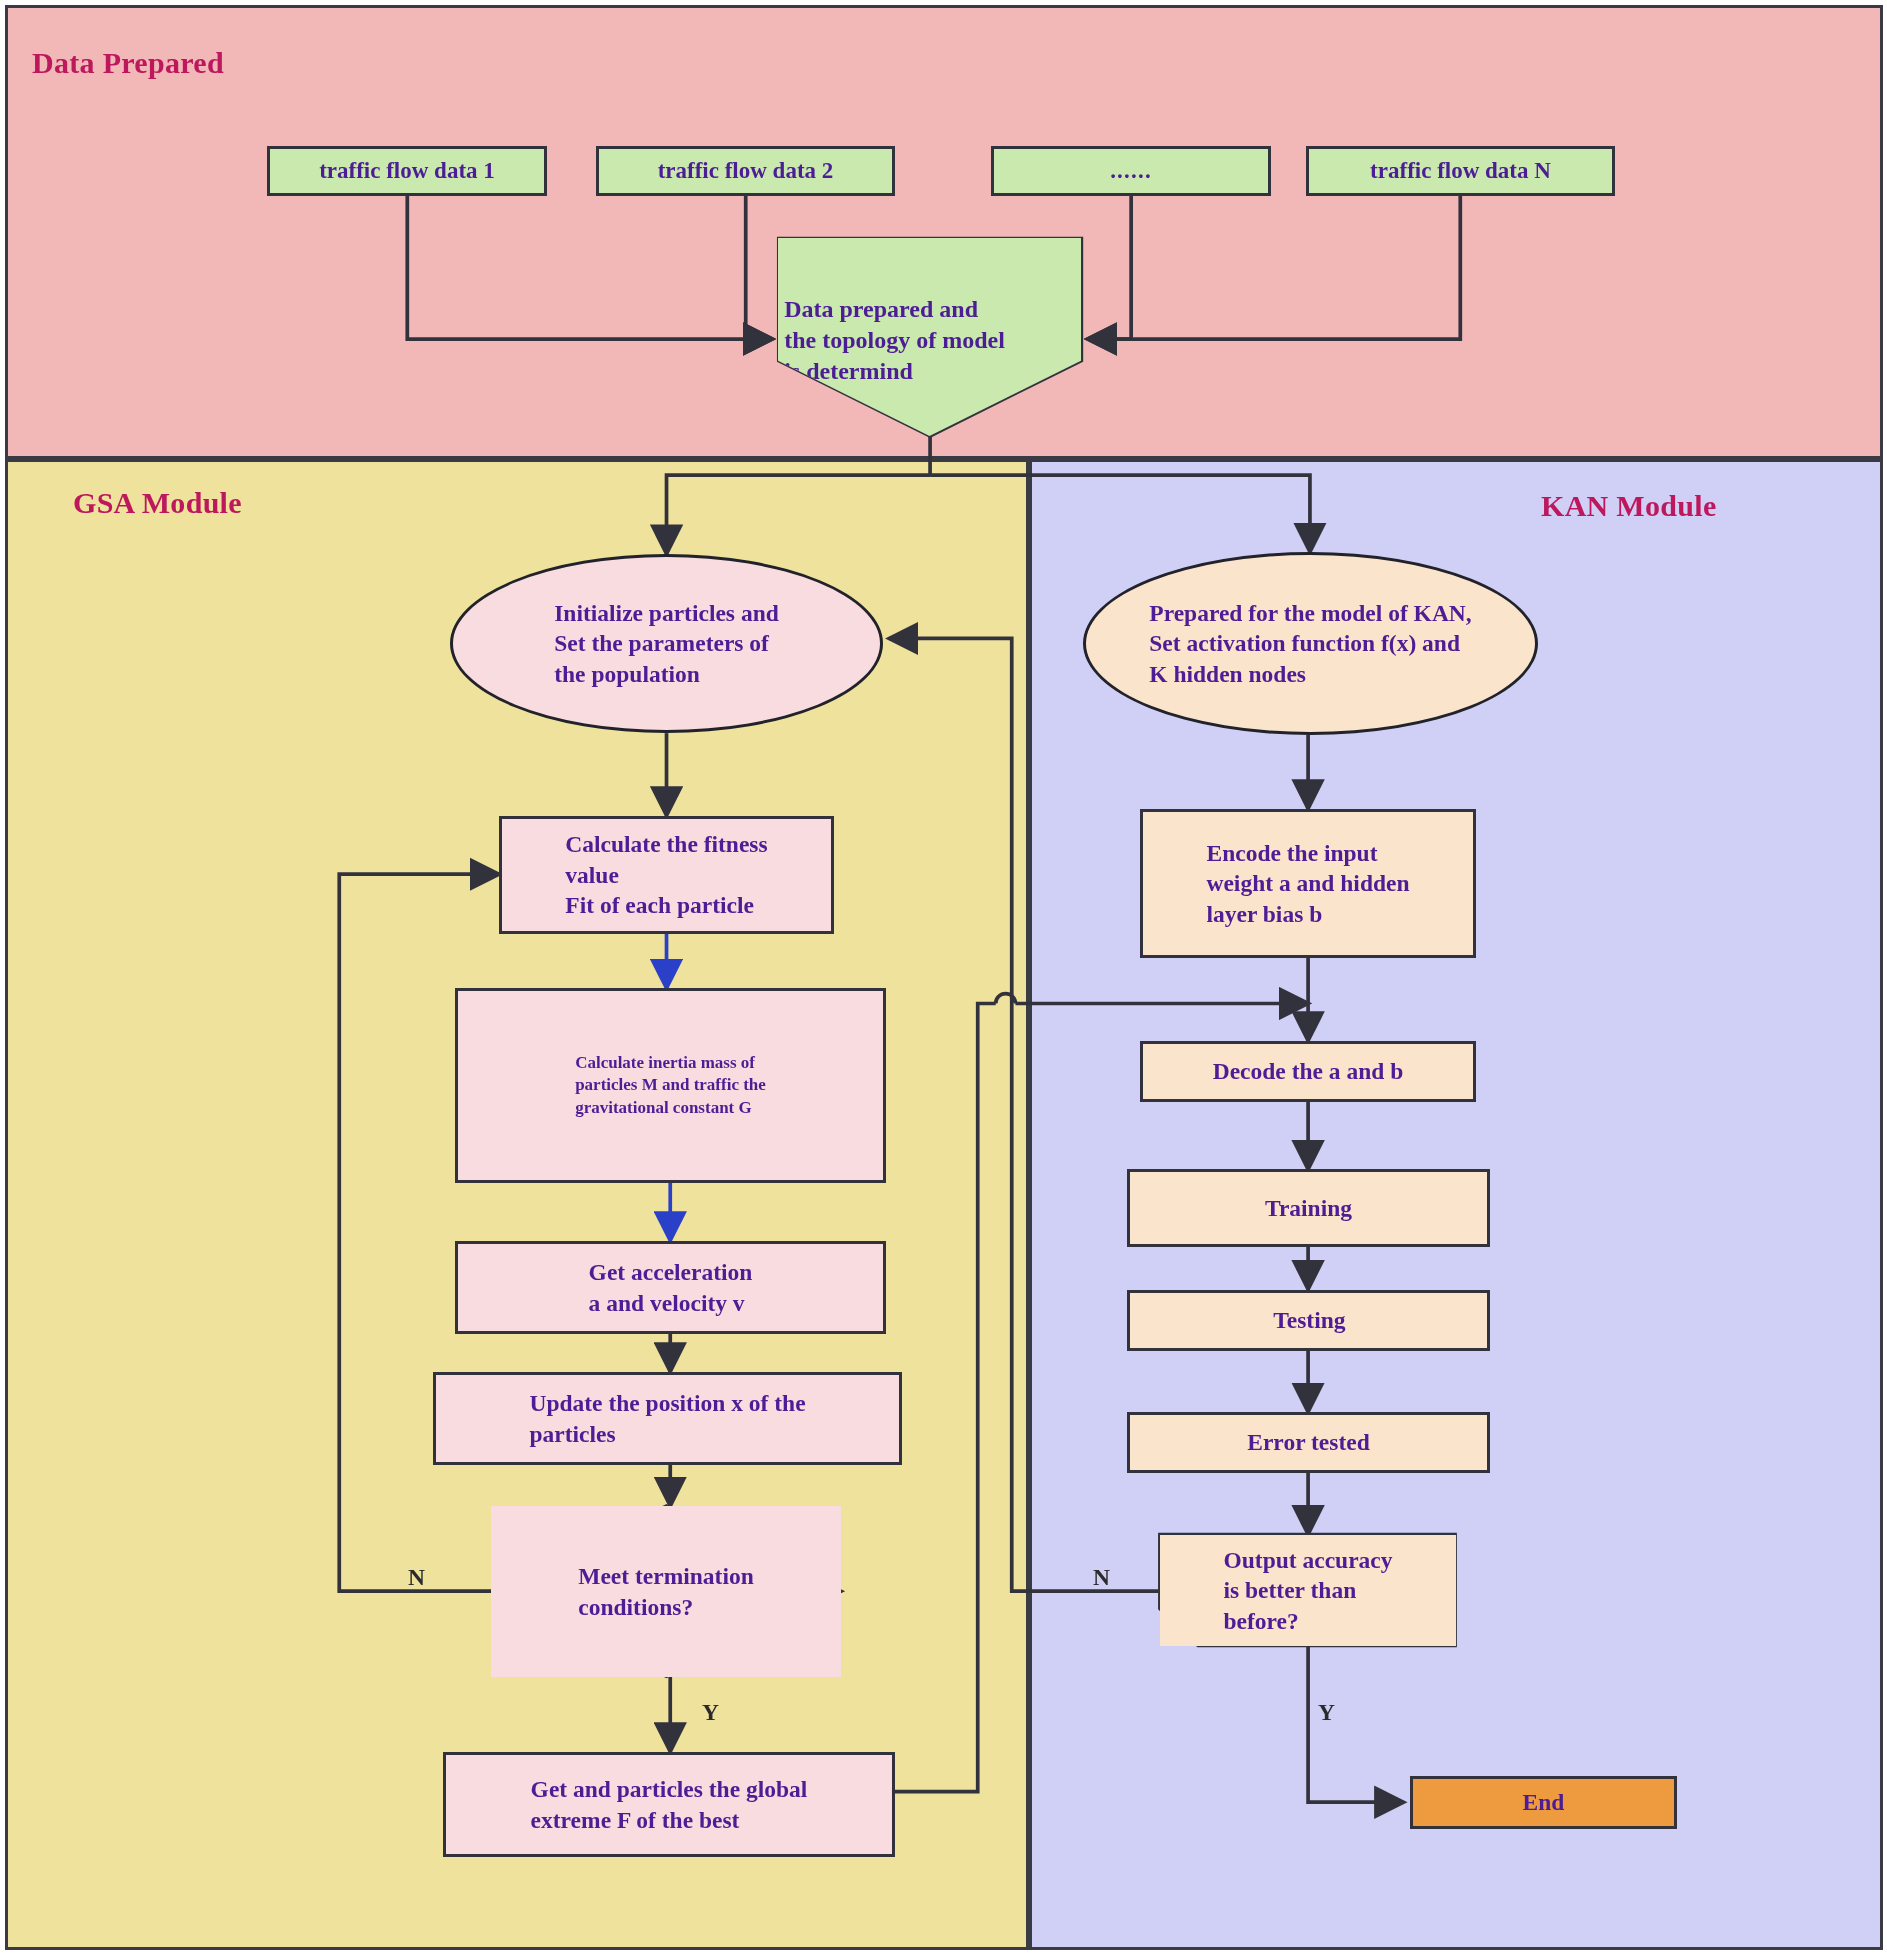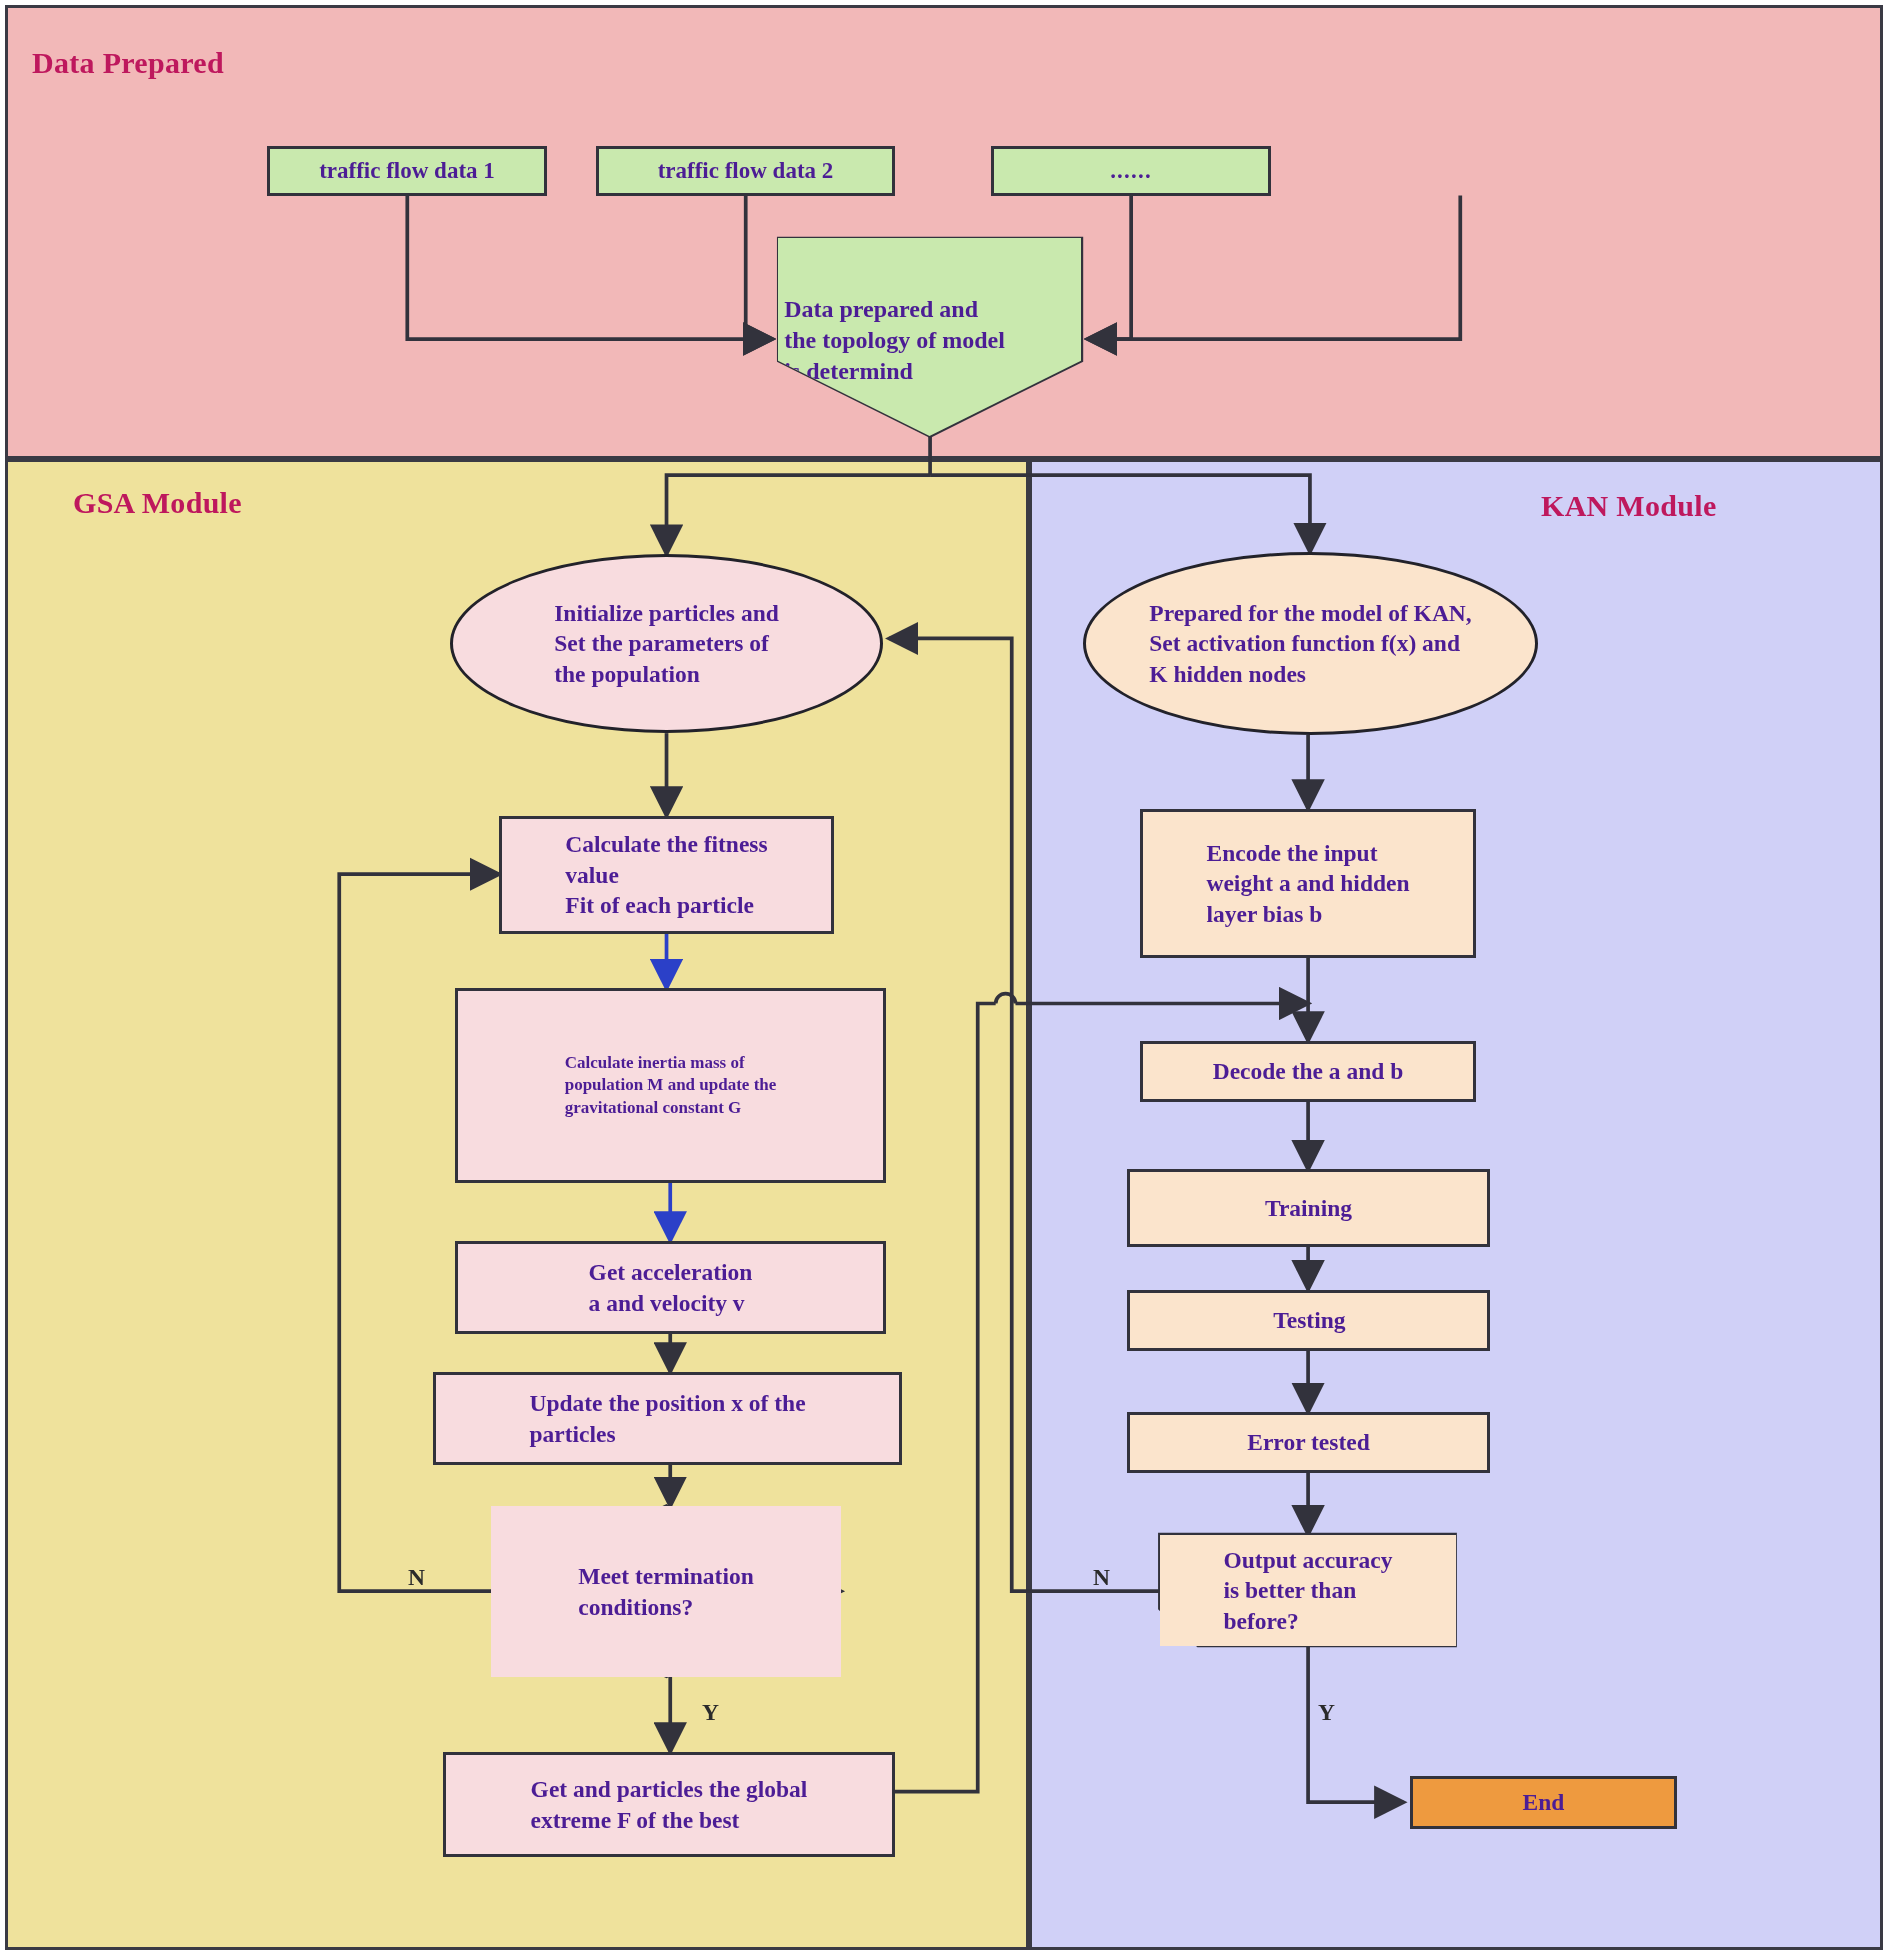--- a/index.html
+++ b/index.html
@@ -145,20 +145,21 @@
 
       <path d="M1077,2434 L1360,2572 L1077,2710 L794,2572 Z" fill="#F8DCDF"></path>
 
       <path d="M1874,2480 L2352,2480 L2352,2660 L1936,2660 L1874,2600 Z" fill="#FBE4CC"></path>
     </g>
   </svg>
 
   <div class="node rect green" id="n-tfd1">traffic flow data 1</div>
   <div class="node rect green" id="n-tfd2">traffic flow data 2</div>
   <div class="node rect green" id="n-dots">......</div>
+  <div class="node rect green" id="n-tfdN">traffic flow data N</div>
 
   <div class="node" id="n-prepared">
     <div style="width:100%;margin-top:40px;">
       <div>Data prepared and</div>
       <div>the topology of model</div>
       <div>is determind</div>
     </div>
   </div>
 
   <div class="node ellipse" id="n-init">
@@ -173,21 +174,21 @@
     <div>
       <div>Calculate the fitness</div>
       <div>value</div>
       <div>Fit of each particle</div>
     </div>
   </div>
 
   <div class="node rect pinkbox" id="n-inertia">
     <div>
       <div>Calculate inertia mass of</div>
-      <div>population M and update the</div>
+      <div>particles M and traffic the</div>
       <div>gravitational constant G</div>
     </div>
   </div>
 
   <div class="node rect pinkbox" id="n-accel">
     <div>
       <div>Get acceleration</div>
       <div>a and velocity v</div>
     </div>
   </div>

